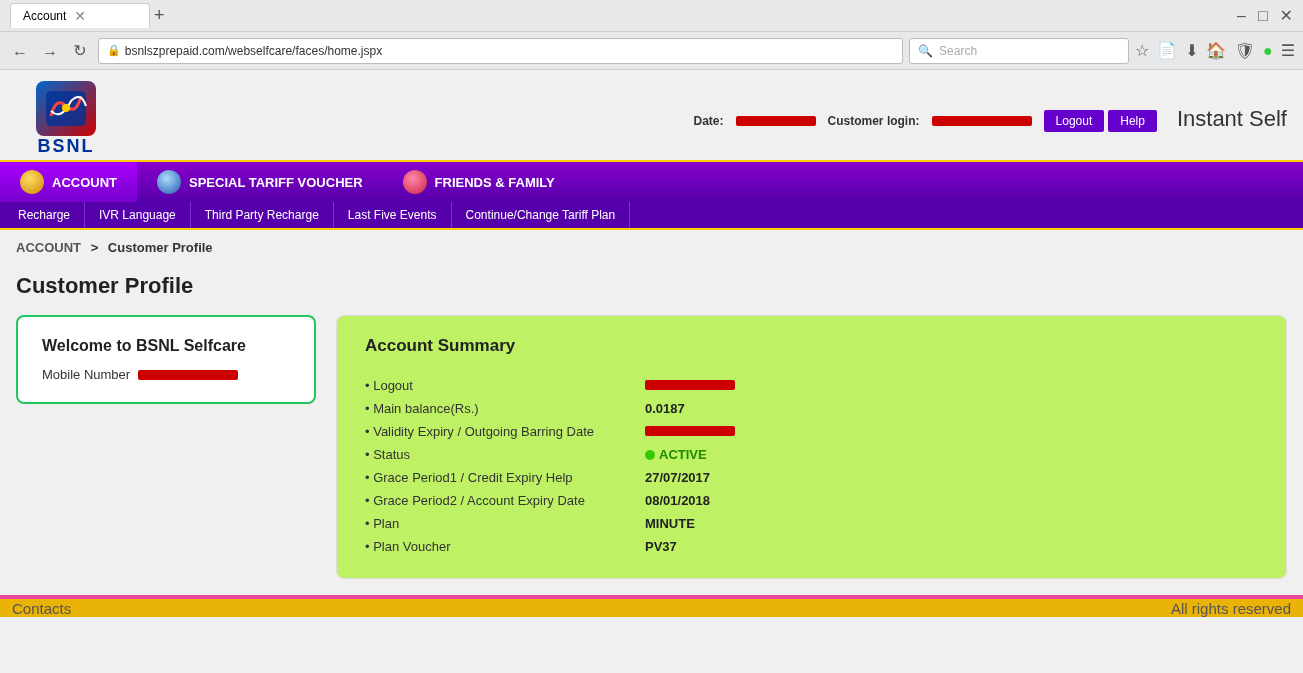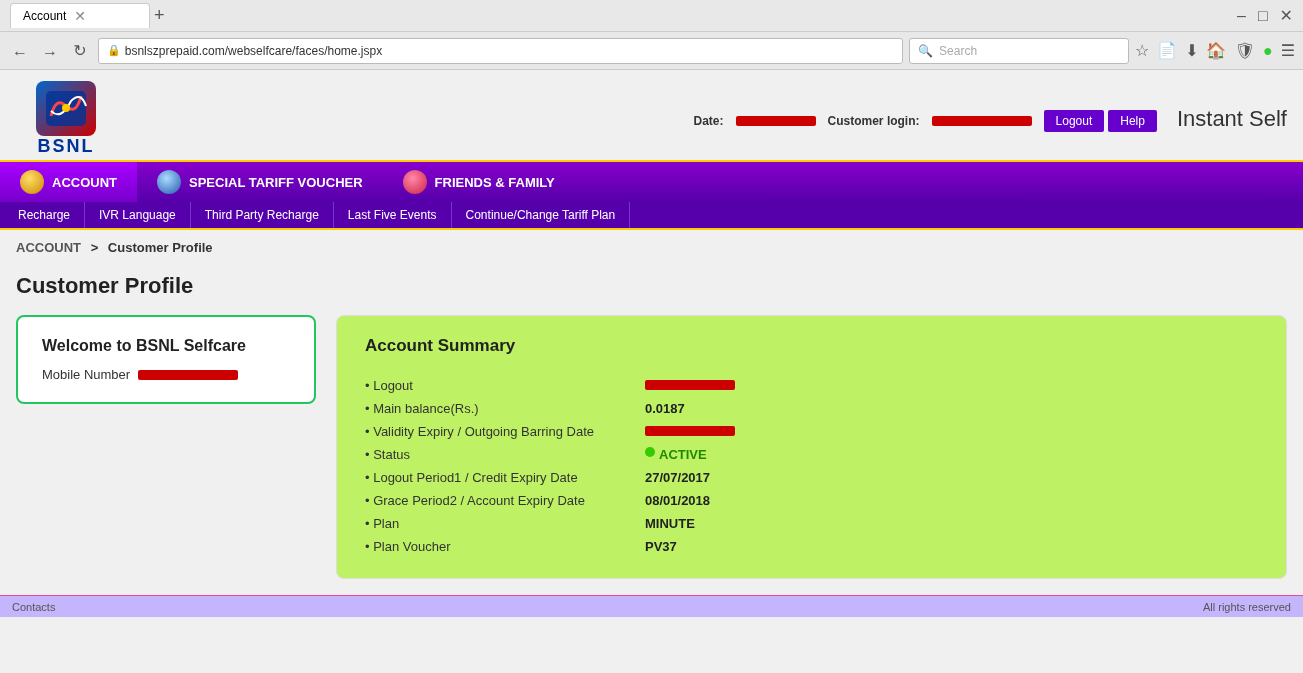--- a/index.html
+++ b/index.html
@@ -369,40 +369,41 @@
       color: #333;
     }
     .summary-table tr td.value {
       font-weight: bold;
       color: #222;
     }
     .status-active {
       color: #228800;
       font-weight: bold;
       display: flex;
+      align-items: center;
       gap: 4px;
     }
     .status-dot {
       width: 10px;
       height: 10px;
       background: #33cc00;
       border-radius: 50%;
       display: inline-block;
     }
 
     
     .browser-footer {
-      background: #c4b5fd;
-      border-top: 1px solid #ec4899;
+      background: #eab308;
+      border-top: 4px solid #ec4899;
       height: 22px;
       display: flex;
       align-items: center;
       justify-content: space-between;
       padding: 0 12px;
-      font-size: 11px;
+      font-size: 15px;
       color: #555;
     }
   </style>
 </head>
 <body>
 
 <div class="browser-titlebar">
   <div class="tab-bar">
     <div class="tab">
       <span>Account</span>
@@ -540,21 +541,21 @@
             <tr>
               <td>Status</td>
               <td class="value">
                 <span class="status-active">
                   <span class="status-dot"></span>
                   <span>ACTIVE</span>
                 </span>
               </td>
             </tr>
             <tr>
-              <td>Logout Period1 / Credit Expiry Date</td>
+              <td>Grace Period1 / Credit Expiry Help</td>
               <td class="value">27/07/2017</td>
             </tr>
             <tr>
               <td>Grace Period2 / Account Expiry Date</td>
               <td class="value">08/01/2018</td>
             </tr>
             <tr>
               <td>Plan</td>
               <td class="value">MINUTE</td>
             </tr>

